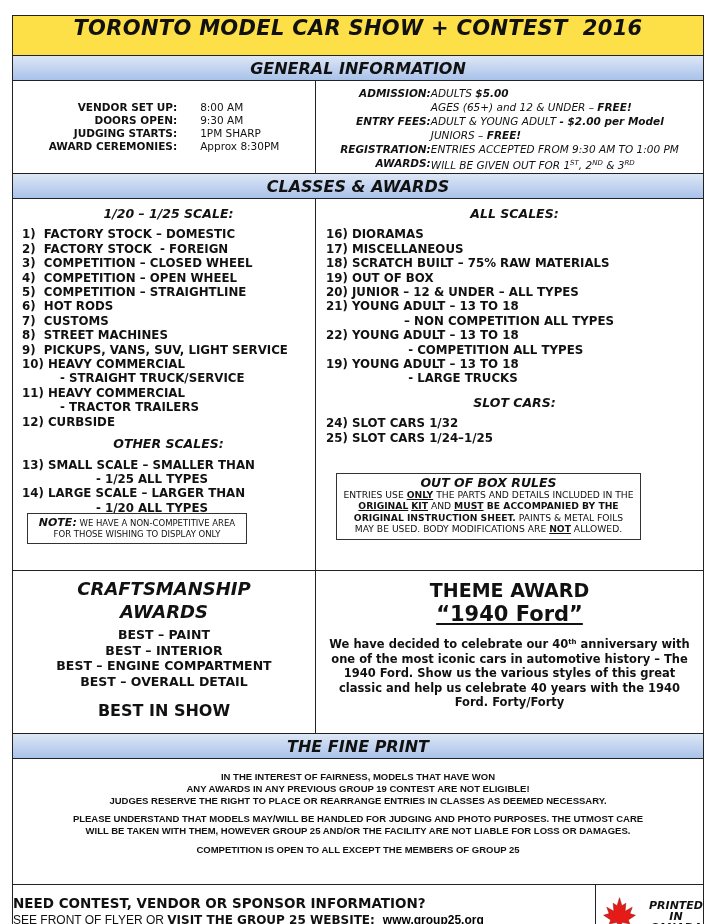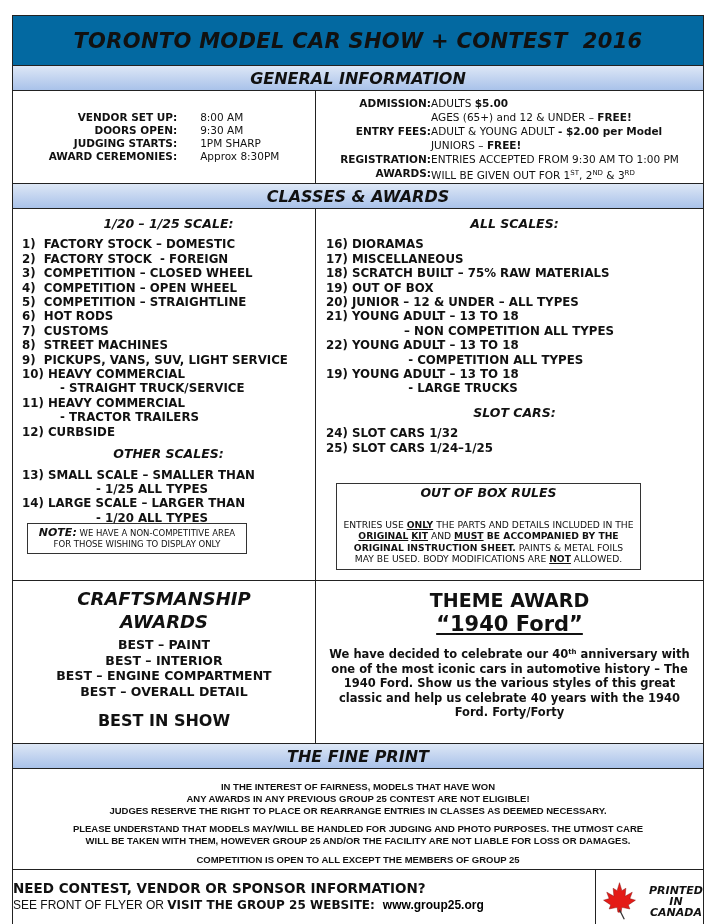--- a/index.html
+++ b/index.html
@@ -1,59 +1,59 @@
 <!DOCTYPE html>
 <html><head>
 <meta charset="utf-8">
 <style>
   *{box-sizing:border-box;margin:0;padding:0;}
   html,body{width:716px;height:924px;background:#fff;overflow:hidden;}
   body{font-family:"DejaVu Sans","Liberation Sans",sans-serif;color:#111;position:relative;}
   .sheet{position:absolute;left:12px;top:15px;width:692px;border:1.5px solid #222;}
   .row{border-bottom:1.5px solid #222;position:relative;}
   .row:last-child{border-bottom:none;}
-  .title-bar{height:50px;background:#0369a1;display:flex;align-items:center;justify-content:center;}
+  .title-bar{height:40px;background:#fde047;display:flex;justify-content:center;}
   .title-bar h1{font-size:21px;font-style:italic;font-weight:bold;letter-spacing:0.3px;white-space:pre;}
   .sec-bar{height:25px;background:linear-gradient(#dde7f6,#a9c2ea);display:flex;align-items:center;justify-content:center;}
   .sec-bar h2{font-size:16px;font-style:italic;font-weight:bold;}
   .two{display:flex;}
   .col-l{width:303px;border-right:1.5px solid #222;}
   .col-r{flex:1;}
   
   .gi-l{height:92px;display:flex;align-items:center;justify-content:center;}
   .kv{display:grid;grid-template-columns:auto auto;column-gap:23px;font-size:10.5px;line-height:13px;}
   .kv .k{font-weight:bold;text-align:right;}
   .gi-r{height:92px;padding-top:6px;display:flex;justify-content:center;}
-  .kv2{display:grid;grid-template-columns:auto auto;font-size:10.5px;line-height:13px;}
+  .kv2{display:grid;grid-template-columns:auto auto;font-size:10.5px;line-height:13px;font-style:italic;}
   .kv2 .k{font-weight:bold;text-align:right;}
   b{font-weight:bold;}
   sup{font-size:7px;vertical-align:4px;}
   
   .cls{font-size:11.8px;font-weight:bold;line-height:14.4px;}
   .cls-l{padding:8px 0 0 9px;height:371px;position:relative;}
   .cls-r{padding:8px 0 0 10px;height:371px;position:relative;}
   .sub-h{font-style:italic;font-weight:bold;font-size:12.5px;text-align:center;margin-bottom:6px;}
   .item{white-space:pre;}
   .indent1{padding-left:38px;}
   .note{position:absolute;left:14px;top:314px;width:220px;border:1.3px solid #333;padding:3px 4px;text-align:center;font-size:8.5px;line-height:11px;font-weight:normal;}
   .note .nl{font-size:11px;font-style:italic;font-weight:bold;}
   .oob{position:absolute;left:20px;top:274px;width:305px;border:1.3px solid #333;padding:3px 6px 4px;text-align:center;font-weight:normal;font-size:9.2px;line-height:11.5px;}
-  .oob h3{font-size:12.5px;font-style:italic;font-weight:bold;margin-bottom:20px;}
+  .oob h3{font-size:12.5px;font-style:italic;font-weight:bold;margin-bottom:0;}
   .u{text-decoration:underline;font-weight:bold;}
   
   .aw-l{height:162px;text-align:center;padding-top:6px;}
   .aw-l h3{font-size:18px;font-style:italic;font-weight:bold;line-height:23px;}
   .aw-l .best{font-size:12.5px;font-weight:bold;line-height:15.5px;margin-top:4px;}
   .aw-l .bis{font-size:16px;font-weight:bold;margin-top:12px;}
   .aw-r{height:162px;text-align:center;padding-top:8px;}
   .aw-r h3{font-size:19px;font-weight:bold;line-height:22px;}
   .aw-r .car{font-size:21px;font-weight:bold;text-decoration:underline;line-height:26px;}
   .aw-r p{font-size:11.5px;font-weight:bold;line-height:14.5px;margin-top:8px;padding:0 8px;}
   
-  .fp{height:101px;text-align:center;font-family:"Liberation Sans",sans-serif;font-size:9.5px;font-weight:bold;line-height:11.8px;padding-top:12px;}
+  .fp{height:126px;text-align:center;font-family:"Liberation Sans",sans-serif;font-size:9.5px;font-weight:bold;line-height:11.8px;padding-top:12px;}
   .fp .gap{height:7px;}
   
   .foot{display:flex;height:62px;}
   .foot-l{flex:1;text-align:left;padding-top:10px;border-right:1.5px solid #222;}
   .foot-l .q{font-size:13.5px;font-weight:bold;}
   .foot-l .s{font-size:12px;margin-top:2px;font-family:"Liberation Sans",sans-serif;}
   .foot-l .s b{font-family:"DejaVu Sans",sans-serif;font-size:12px;}
   .foot-l .url{color:#000000;font-weight:bold;margin-left:8px;}
   .foot-r{width:107px;display:flex;align-items:center;padding-left:6px;}
   .printed{font-size:11px;font-style:italic;font-weight:bold;text-align:center;line-height:11px;margin-left:12px;}
@@ -173,21 +173,21 @@
       <p><span>We have decided to celebrate our 40</span><sup>th</sup><span> anniversary with one of the most iconic cars in automotive history – The 1940 Ford.  Show us the various styles of this great classic and help us celebrate 40 years with the 1940 Ford. Forty/Forty</span></p>
     </div>
   </div>
 
   <div class="row sec-bar">
     <h2>THE FINE PRINT</h2>
   </div>
 
   <div class="row fp">
     <div>IN THE INTEREST OF FAIRNESS, MODELS THAT HAVE WON</div>
-    <div>ANY AWARDS IN ANY PREVIOUS GROUP 25 CONTEST ARE NOT ELIGIBLE!</div>
+    <div>ANY AWARDS IN ANY PREVIOUS GROUP 19 CONTEST ARE NOT ELIGIBLE!</div>
     <div>JUDGES RESERVE THE RIGHT TO PLACE OR REARRANGE ENTRIES IN CLASSES AS DEEMED NECESSARY.</div>
     <div class="gap"></div>
     <div>PLEASE UNDERSTAND THAT MODELS MAY/WILL BE HANDLED FOR JUDGING AND PHOTO PURPOSES.  THE UTMOST CARE</div>
     <div>WILL BE TAKEN WITH THEM, HOWEVER GROUP 25 AND/OR THE FACILITY ARE NOT LIABLE FOR LOSS OR DAMAGES.</div>
     <div class="gap"></div>
     <div>COMPETITION IS OPEN TO ALL EXCEPT THE MEMBERS OF GROUP 25</div>
   </div>
 
   <div class="row foot">
     <div class="foot-l">

